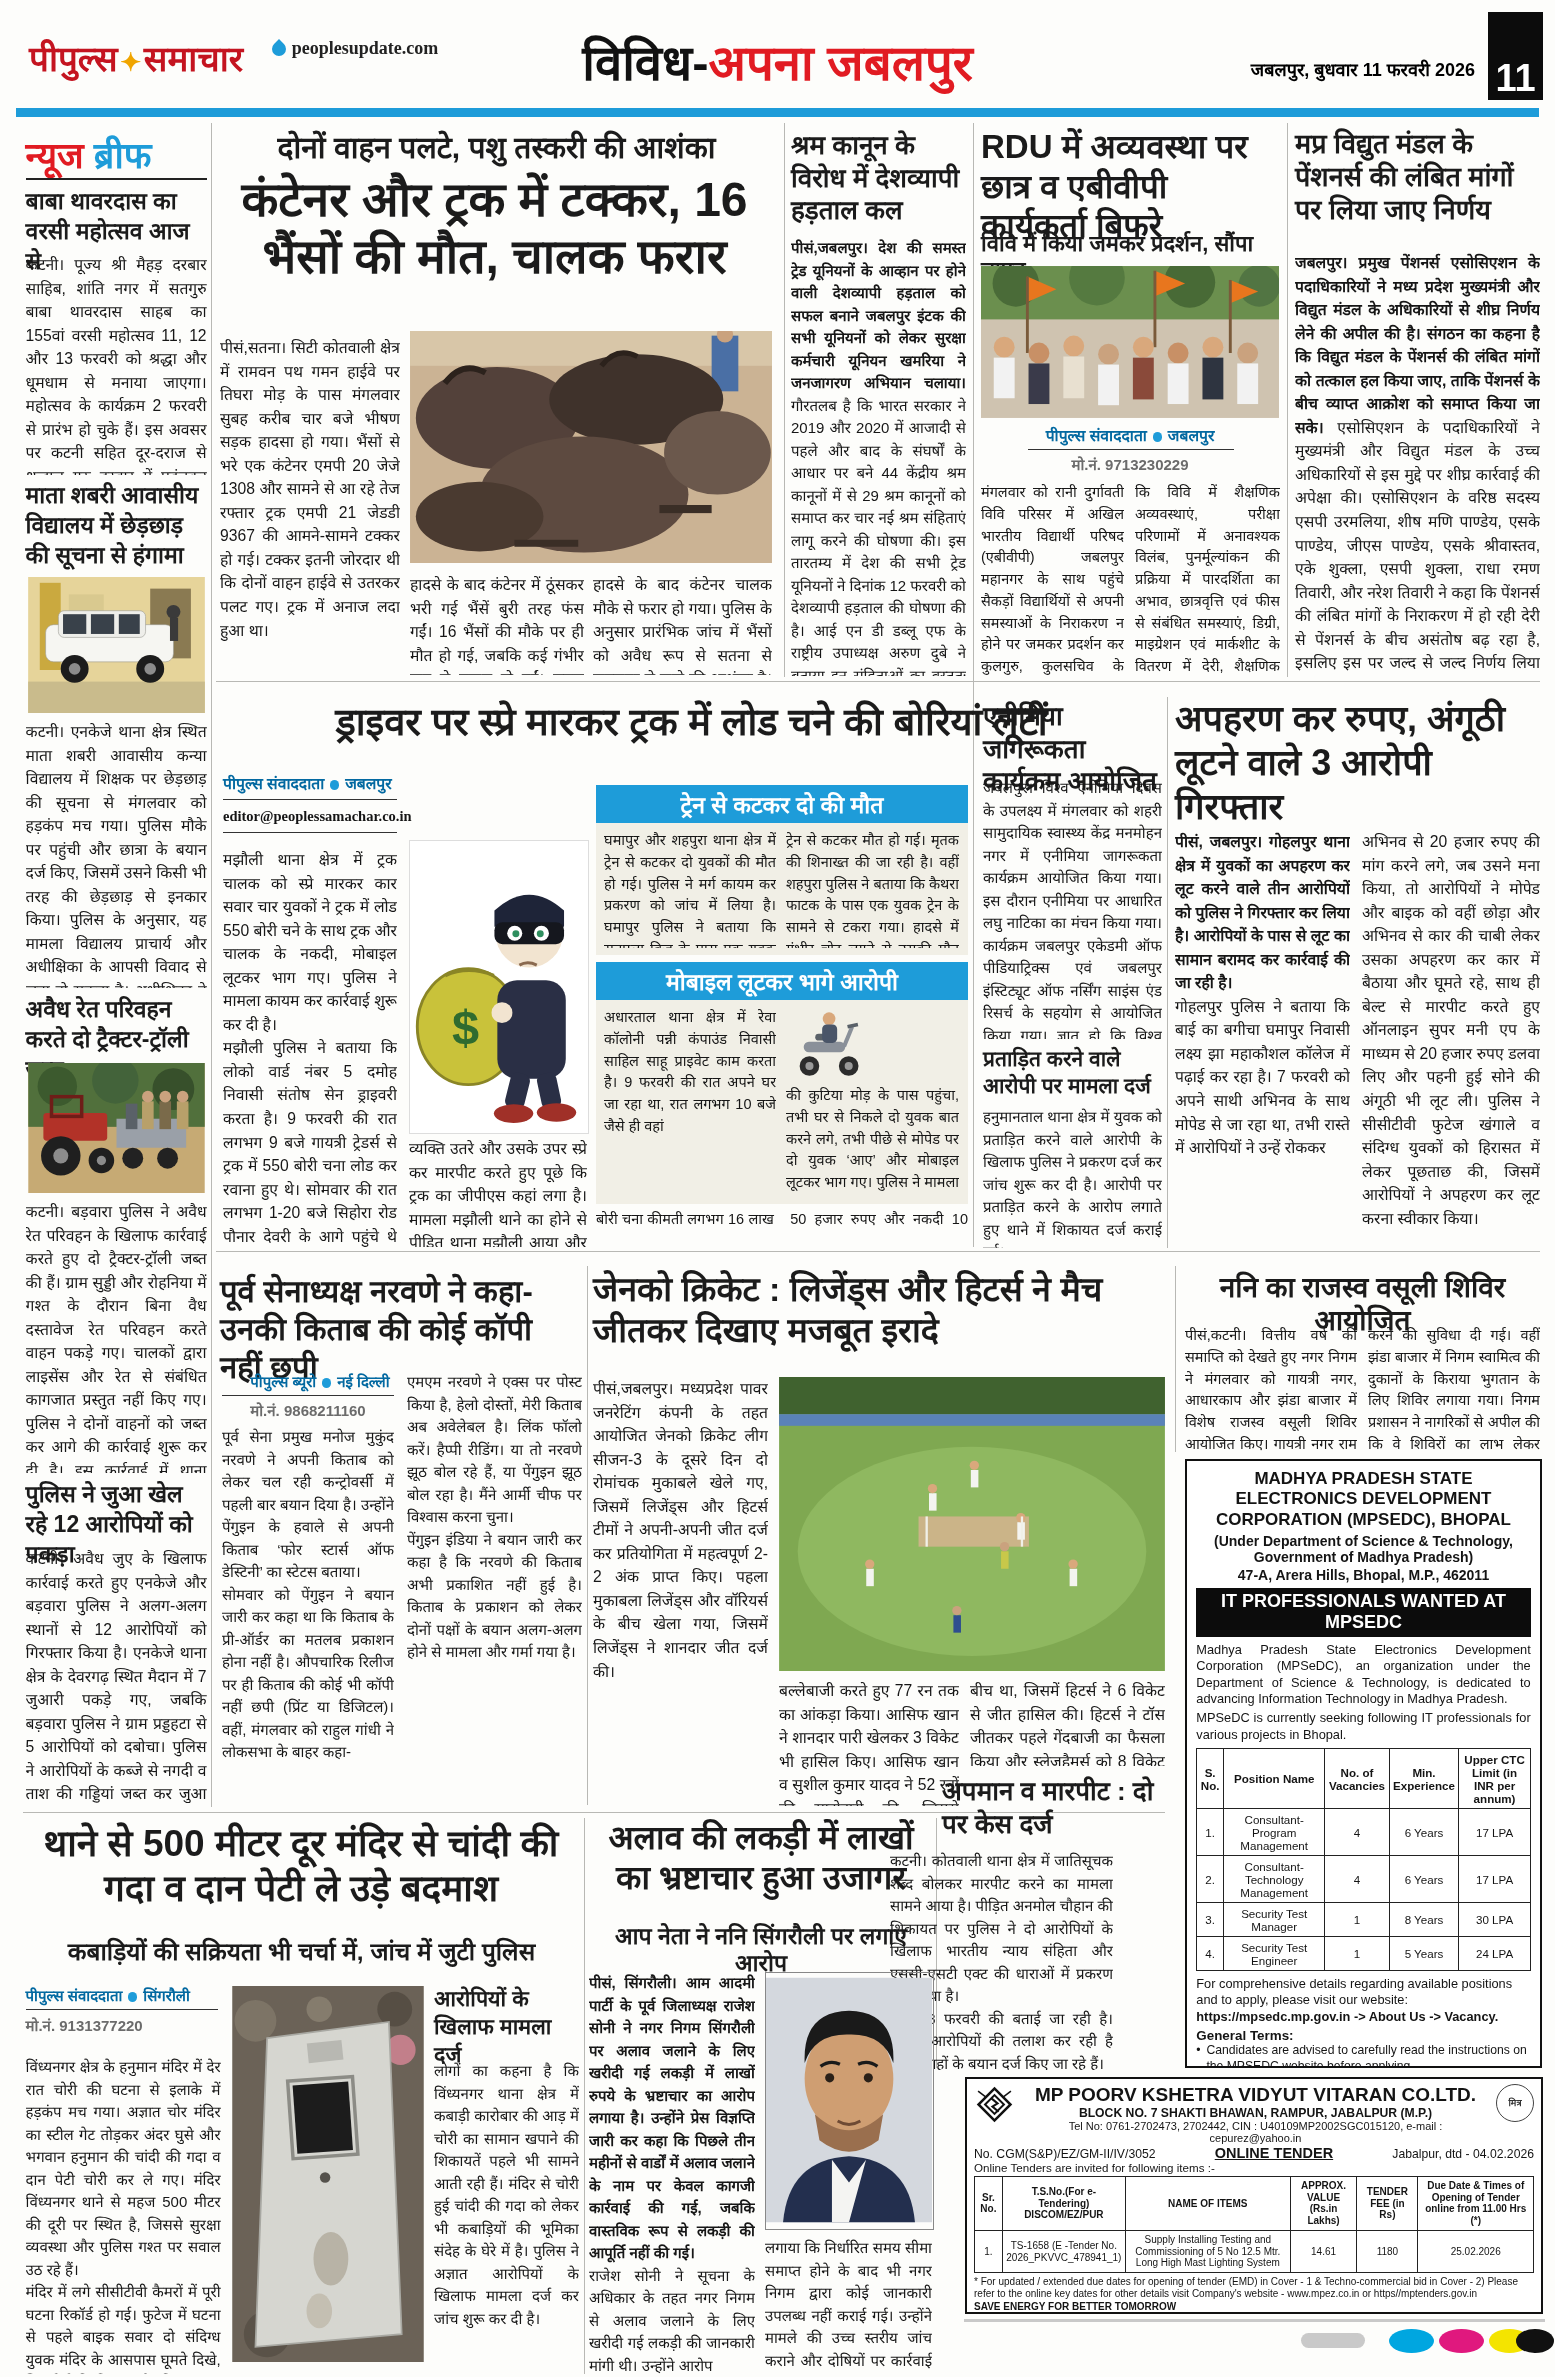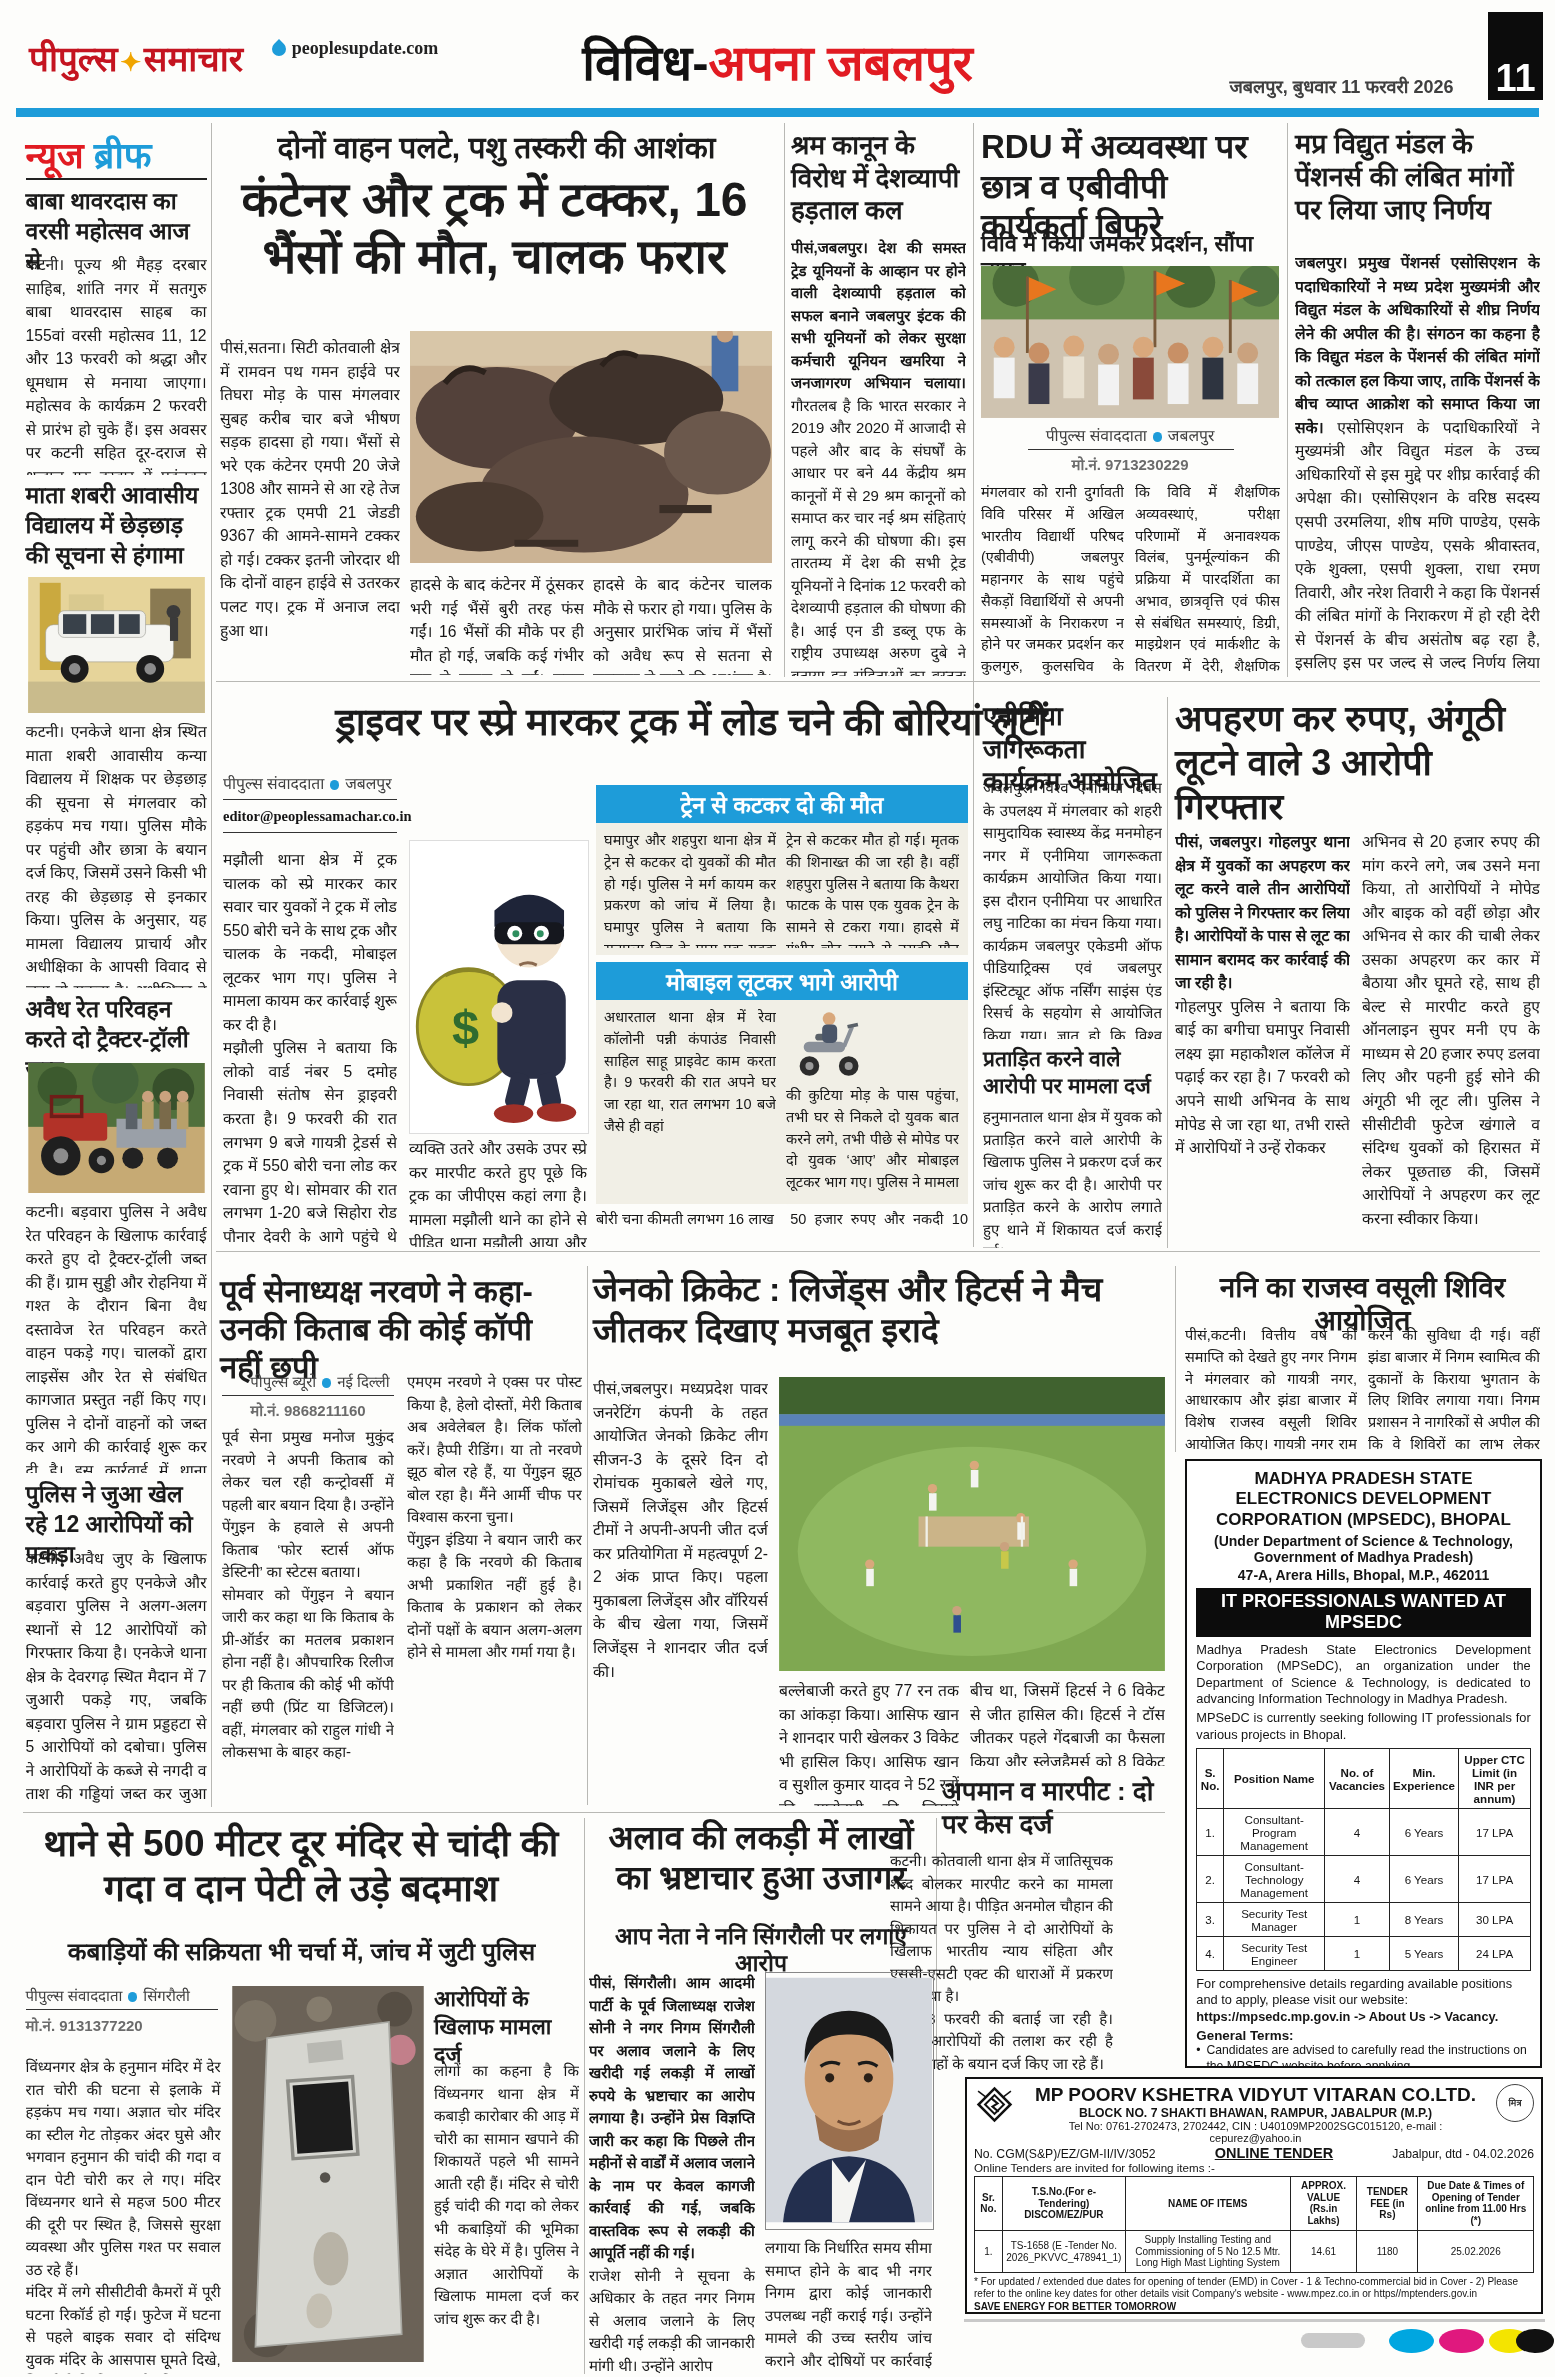--- a/index.html
+++ b/index.html
@@ -6,21 +6,21 @@
   .page{position:relative;width:1555px;height:2377px;background:#fdfdfb;
         font-family:"Liberation Sans",sans-serif;color:#141414;overflow:hidden;}
   .abs{position:absolute;}
   .clip{overflow:hidden;}
   .hl{font-weight:700;color:#1b1b1b;line-height:1.18;}
   .center{text-align:center;}
   .body-t{text-align:justify;line-height:1.5;font-size:15px;color:#161616;}
   .body-t .lead{font-weight:700;}
   .rule-v{position:absolute;width:1.2px;background:#b8b8b4;}
   .rule-h{position:absolute;height:1.2px;background:#b8b8b4;}
-  .byline{font-weight:400;font-size:15.7px;color:#404040;}
+  .byline{font-weight:700;font-size:15.7px;color:#0369a1;}
   .byline .dot{display:inline-block;width:9.3px;height:9.3px;border-radius:50%;
                background:#1e9cd9;margin:0 5.8px;vertical-align:middle;}
   .phone{font-weight:700;font-size:15px;color:#6b6b6b;}
   .boxhead{background:#1e9cd9;color:#fff;font-weight:700;font-size:23px;
            display:flex;align-items:center;justify-content:center;}
   .boxbody{background:#f1efe6;}
   .adbox{border:2.9px solid #111;background:#fff;box-sizing:border-box;}
   table{border-collapse:collapse;}
   .adtbl td,.adtbl th{border:1.2px solid #222;padding:3.5px 3.5px;vertical-align:middle;}
   .smallcols{column-count:2;column-gap:16.3px;}
@@ -34,21 +34,21 @@
     <div class="abs" style="left:29px;top:34px;font-size:35px;font-weight:800;color:#c41420;white-space:nowrap;">
       <span>पीपुल्स</span><span style="color:#f0a500;font-size:25.6px;vertical-align:middle;padding:0 2.3px;">✦</span><span>समाचार</span>
     </div>
     <div class="abs" style="left:272px;top:38px;display:flex;align-items:center;gap:5.8px;">
       <span style="display:inline-block;width:14px;height:14px;background:#1e9cd9;border-radius:0 50% 50% 50%;transform:rotate(45deg);"></span>
       <span style="font-family:'Liberation Serif',serif;font-weight:700;font-size:18px;color:#222;">peoplesupdate.com</span>
     </div>
     <div class="abs" style="left:50%;top:28px;transform:translateX(-50%);font-size:49px;font-weight:800;white-space:nowrap;">
       <span style="color:#111;">विविध-</span><span style="color:#e11b22;">अपना जबलपुर</span>
     </div>
-    <div class="abs" style="left:1208px;top:74px;width:267px;text-align:center;font-size:18px;font-weight:700;color:#404040;">जबलपुर, बुधवार 11 फरवरी 2026</div>
+    <div class="abs" style="left:1208px;top:57px;width:267px;text-align:right;font-size:18px;font-weight:700;color:#000000;">जबलपुर, बुधवार 11 फरवरी 2026</div>
     <div class="abs" style="left:1488px;top:11.6px;width:55px;height:88px;background:#0c0c0c;display:flex;align-items:flex-end;justify-content:center;">
       <span style="color:#fff;font-size:38px;font-weight:800;line-height:1.1;">11</span>
     </div>
     <div class="abs" style="left:16.3px;top:108px;width:1523px;height:8.7px;background:#1e9cd9;"></div>
   </div>
 
   <div class="rule-v" style="left:211px;top:123px;height:1684px;"></div>
   <div class="rule-v" style="left:784px;top:123px;height:554px;"></div>
   <div class="rule-v" style="left:973px;top:123px;height:1124px;"></div>
   <div class="rule-v" style="left:1287px;top:123px;height:554px;"></div>

